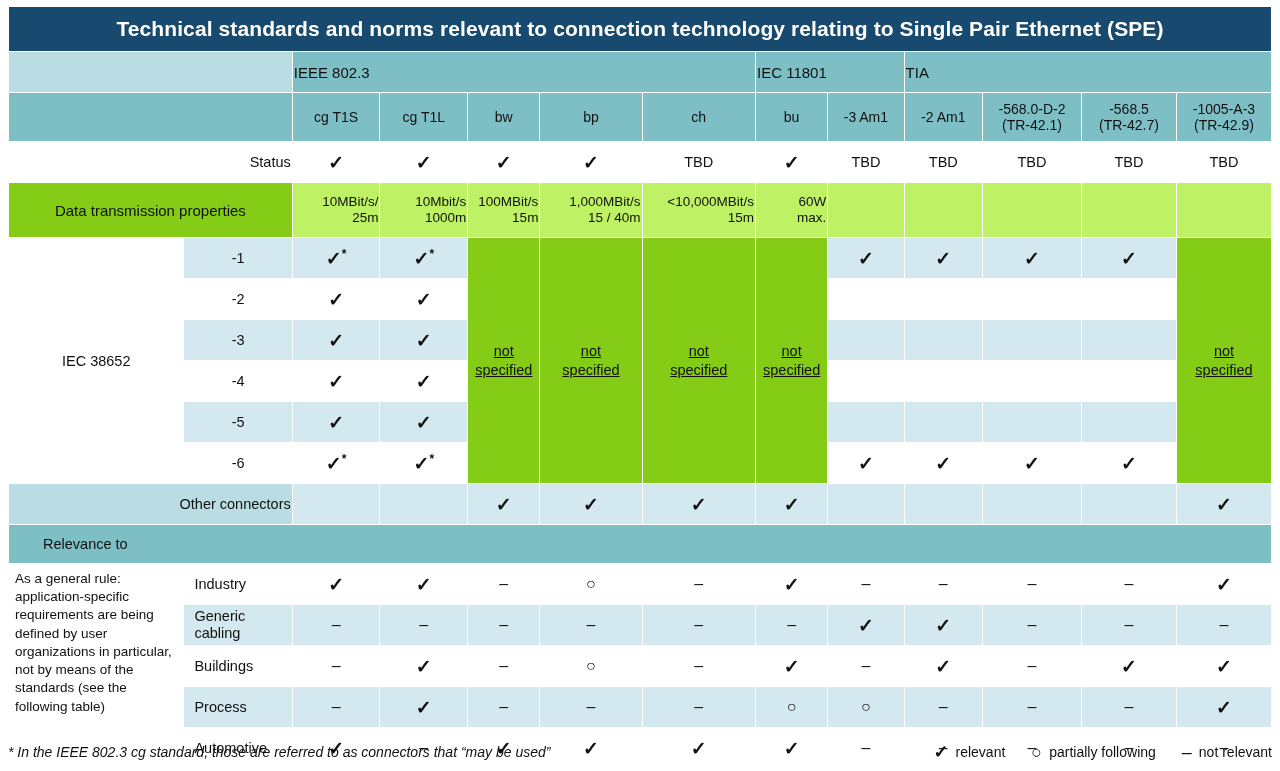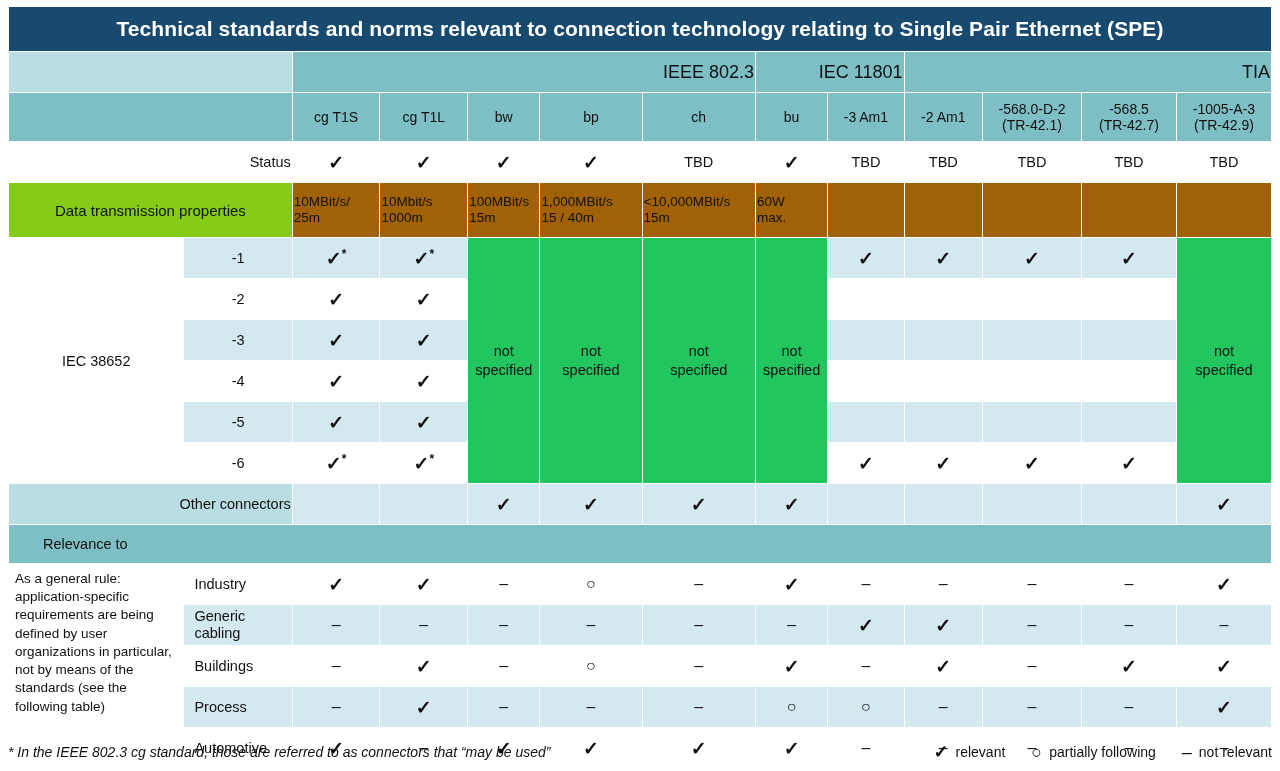--- a/index.html
+++ b/index.html
@@ -11,34 +11,34 @@
     color:#111111;
     overflow:hidden;
   }
   .sheet{width:1280px;height:771px;position:relative;box-sizing:border-box;padding:6px 8px 0 8px;}
   table.main{border-collapse:collapse;table-layout:fixed;width:1264px;}
   table.main td{border:1px solid #ffffff;}
   .title-bar{
     background:#18496e;color:#ffffff;font-weight:bold;font-size:21px;
     text-align:center;height:42px;vertical-align:middle;letter-spacing:0.1px;
   }
-  .grp{background:#7ebfc6;text-align:right;font-size:18px;height:38px;vertical-align:middle;}
+  .grp{background:#7ebfc6;text-align:left;font-size:15px;height:38px;vertical-align:middle;}
   .grp-empty{background:#b9dde3;}
   .sub{background:#7ebfc6;text-align:center;font-size:14px;height:46px;vertical-align:middle;line-height:1.15;}
   .rowlbl{background:#ffffff;text-align:right;vertical-align:middle;font-size:14.5px;}
   .rowlbl-t{background:#84cc16;text-align:center;vertical-align:middle;font-size:15px;}
   .rowlbl-l{background:#b9dde3;text-align:right;vertical-align:middle;font-size:14.5px;}
   .cell{text-align:center;vertical-align:middle;background:#ffffff;height:38px;font-size:14.5px;}
   .cell.lt{background:#d4e9ef;}
   .chk{font-size:19px;line-height:1;font-weight:bold;}
   .chk sup{font-size:12px;font-weight:bold;vertical-align:super;}
   .dash{font-size:16px;}
   .circ{font-size:16px;}
-  .dtp{background:#a16207;text-align:left;vertical-align:middle;font-size:13.5px;line-height:1.2;height:52px;}
-  .notspec{text-align:center;vertical-align:middle;font-size:14.5px;line-height:1.25;background:#22c55e;}
+  .dtp{background:#bef264;text-align:right;vertical-align:middle;font-size:13.5px;line-height:1.2;height:52px;}
+  .notspec{text-align:center;vertical-align:middle;font-size:14.5px;line-height:1.25;background:#84cc16;text-decoration:underline;}
   .iec-label{background:#ffffff;text-align:center;vertical-align:middle;font-size:14.5px;}
   .relevance{background:#7ebfc6;text-align:left;padding-left:34px;font-size:14.5px;height:36px;vertical-align:middle;}
   .genrule{background:#ffffff;font-size:13.5px;line-height:1.35;vertical-align:top;padding:6px 6px 6px 6px;text-align:left;}
   .applbl{background:#ffffff;text-align:left;padding-left:10px;vertical-align:middle;font-size:14.5px;}
   .applbl.lt{background:#d4e9ef;}
   .footer{
     position:absolute;left:8px;right:8px;bottom:4px;height:30px;
     display:flex;align-items:center;justify-content:space-between;
     font-size:14px;
   }

